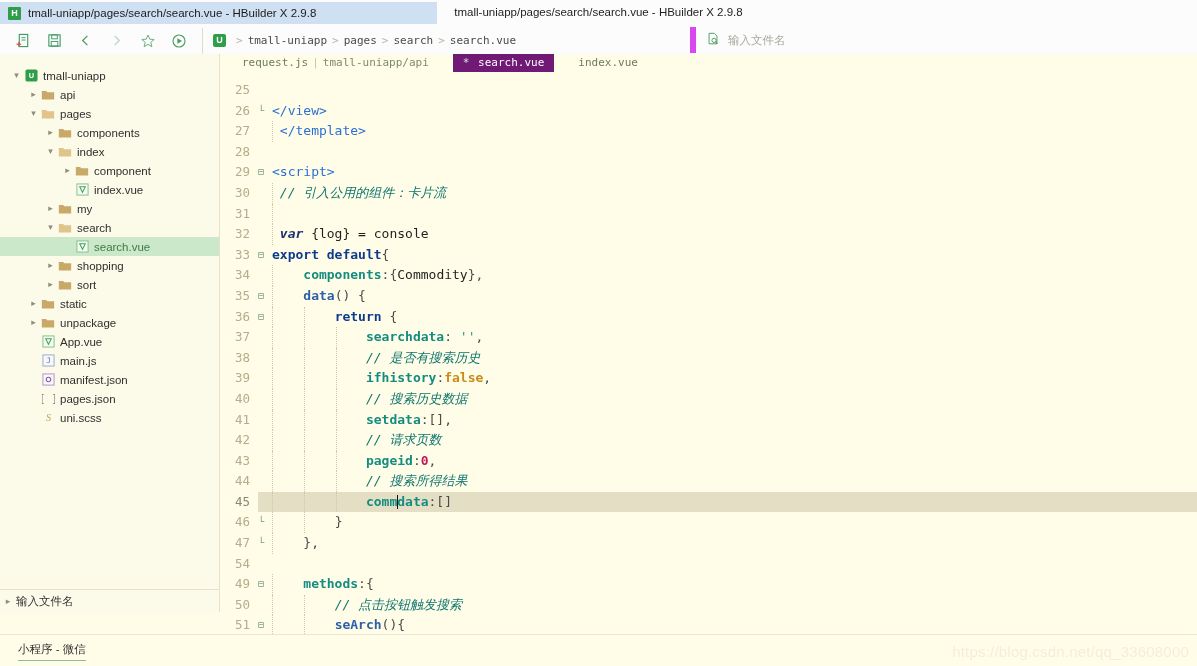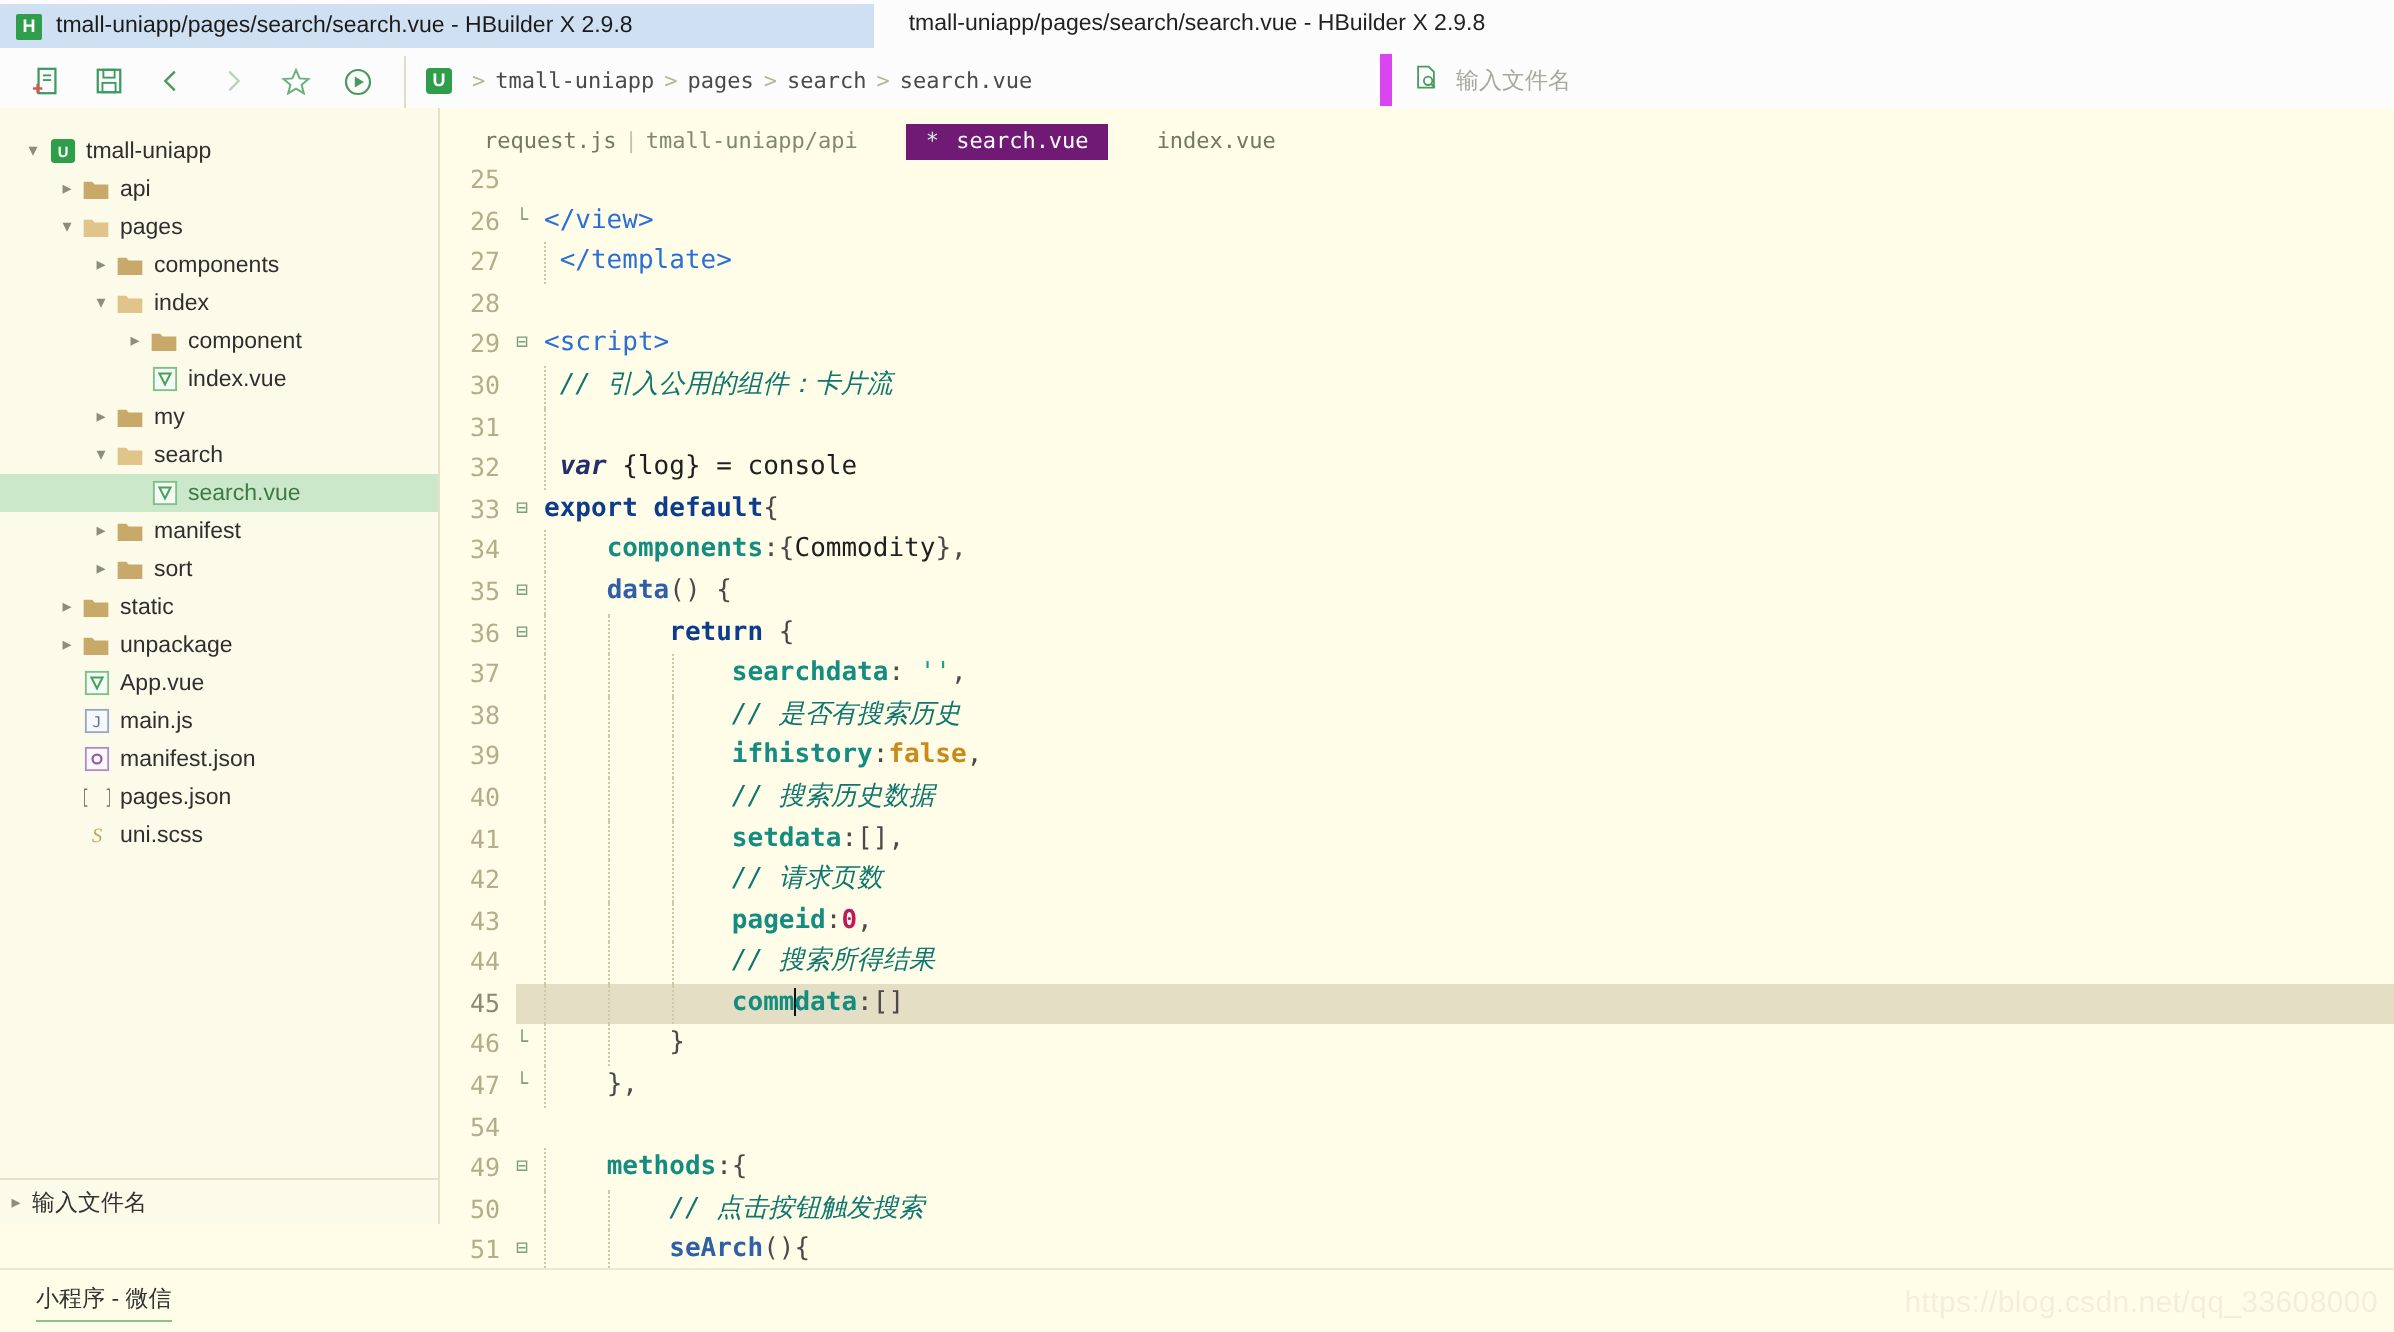--- a/index.html
+++ b/index.html
@@ -97,21 +97,21 @@
   }
   .closed-projects .arrow{width:16px;flex:0 0 16px;}
   .closed-projects span.lbl{font-size:11.5px;color:#333;}
 
   
   .editor{
     position:absolute;left:220px;top:54px;width:977px;height:581px;
     background:#FFFDE8;overflow:hidden;
   }
   .tabbar{
-    height:26px;display:flex;align-items:flex-end;padding-left:12px;
+    height:26px;display:flex;align-items:flex-start;padding-left:12px;
     background:#FFFDE8;
   }
   .etab{
     font-family:"DejaVu Sans Mono", monospace;font-size:11px;
     height:18px;line-height:18px;padding:0 10px;color:#6f7a5f;white-space:nowrap;
     margin-right:14px;
   }
   .etab.active{background:#701a75;color:#FFFFFF;}
   .etab .dirty{color:#CFEBD8;margin-right:2px;}
   .etab .sep{color:#c9c4a6;margin:0 4px;}
@@ -351,21 +351,21 @@
           </span>
           <span class="tlabel">search.vue</span>
         </div>
         <div class="trow" style="padding-left: 44px;">
           <span class="arrow">▸</span>
           <span class="tico">
             <svg width="14" height="12" viewBox="0 0 16 14">
               <path d="M0.8,2.2 h5 l1.4,1.6 h8 v8.4 h-14.4 z" fill="#C9A96A"></path>
             </svg>
           </span>
-          <span class="tlabel">manifest</span>
+          <span class="tlabel">shopping</span>
         </div>
         <div class="trow" style="padding-left: 44px;">
           <span class="arrow">▸</span>
           <span class="tico">
             <svg width="14" height="12" viewBox="0 0 16 14">
               <path d="M0.8,2.2 h5 l1.4,1.6 h8 v8.4 h-14.4 z" fill="#C9A96A"></path>
             </svg>
           </span>
           <span class="tlabel">sort</span>
         </div>

